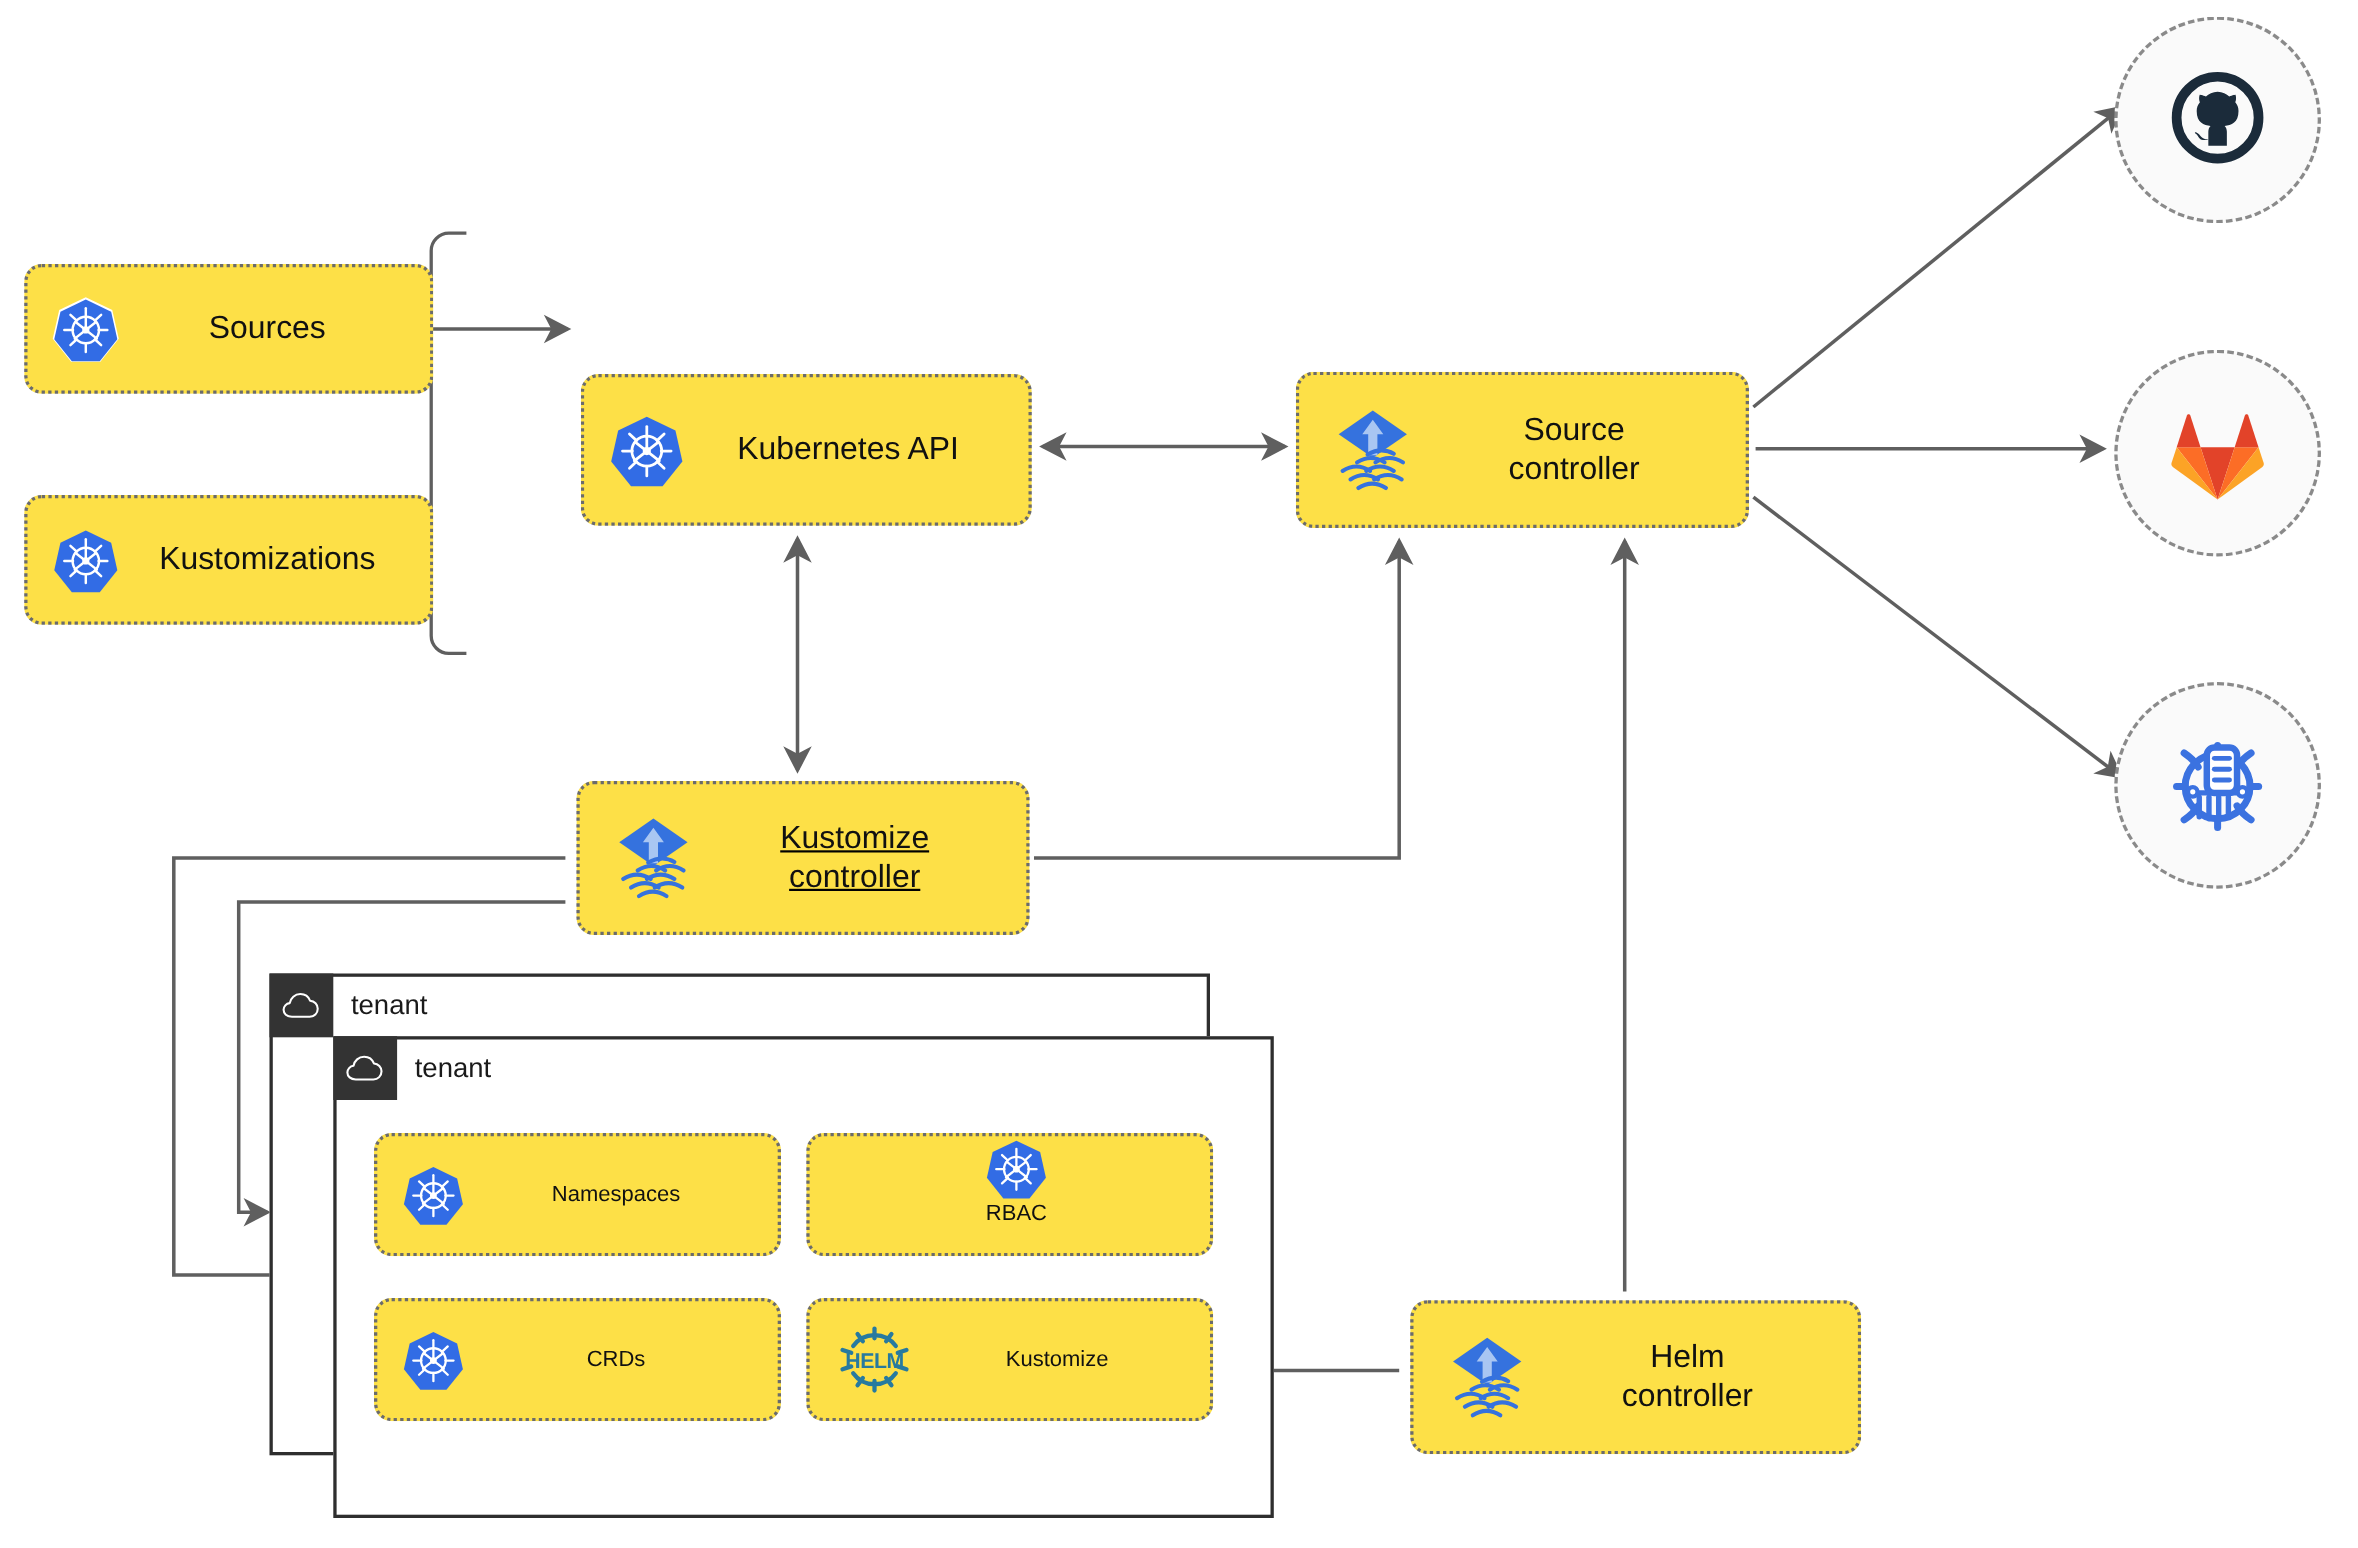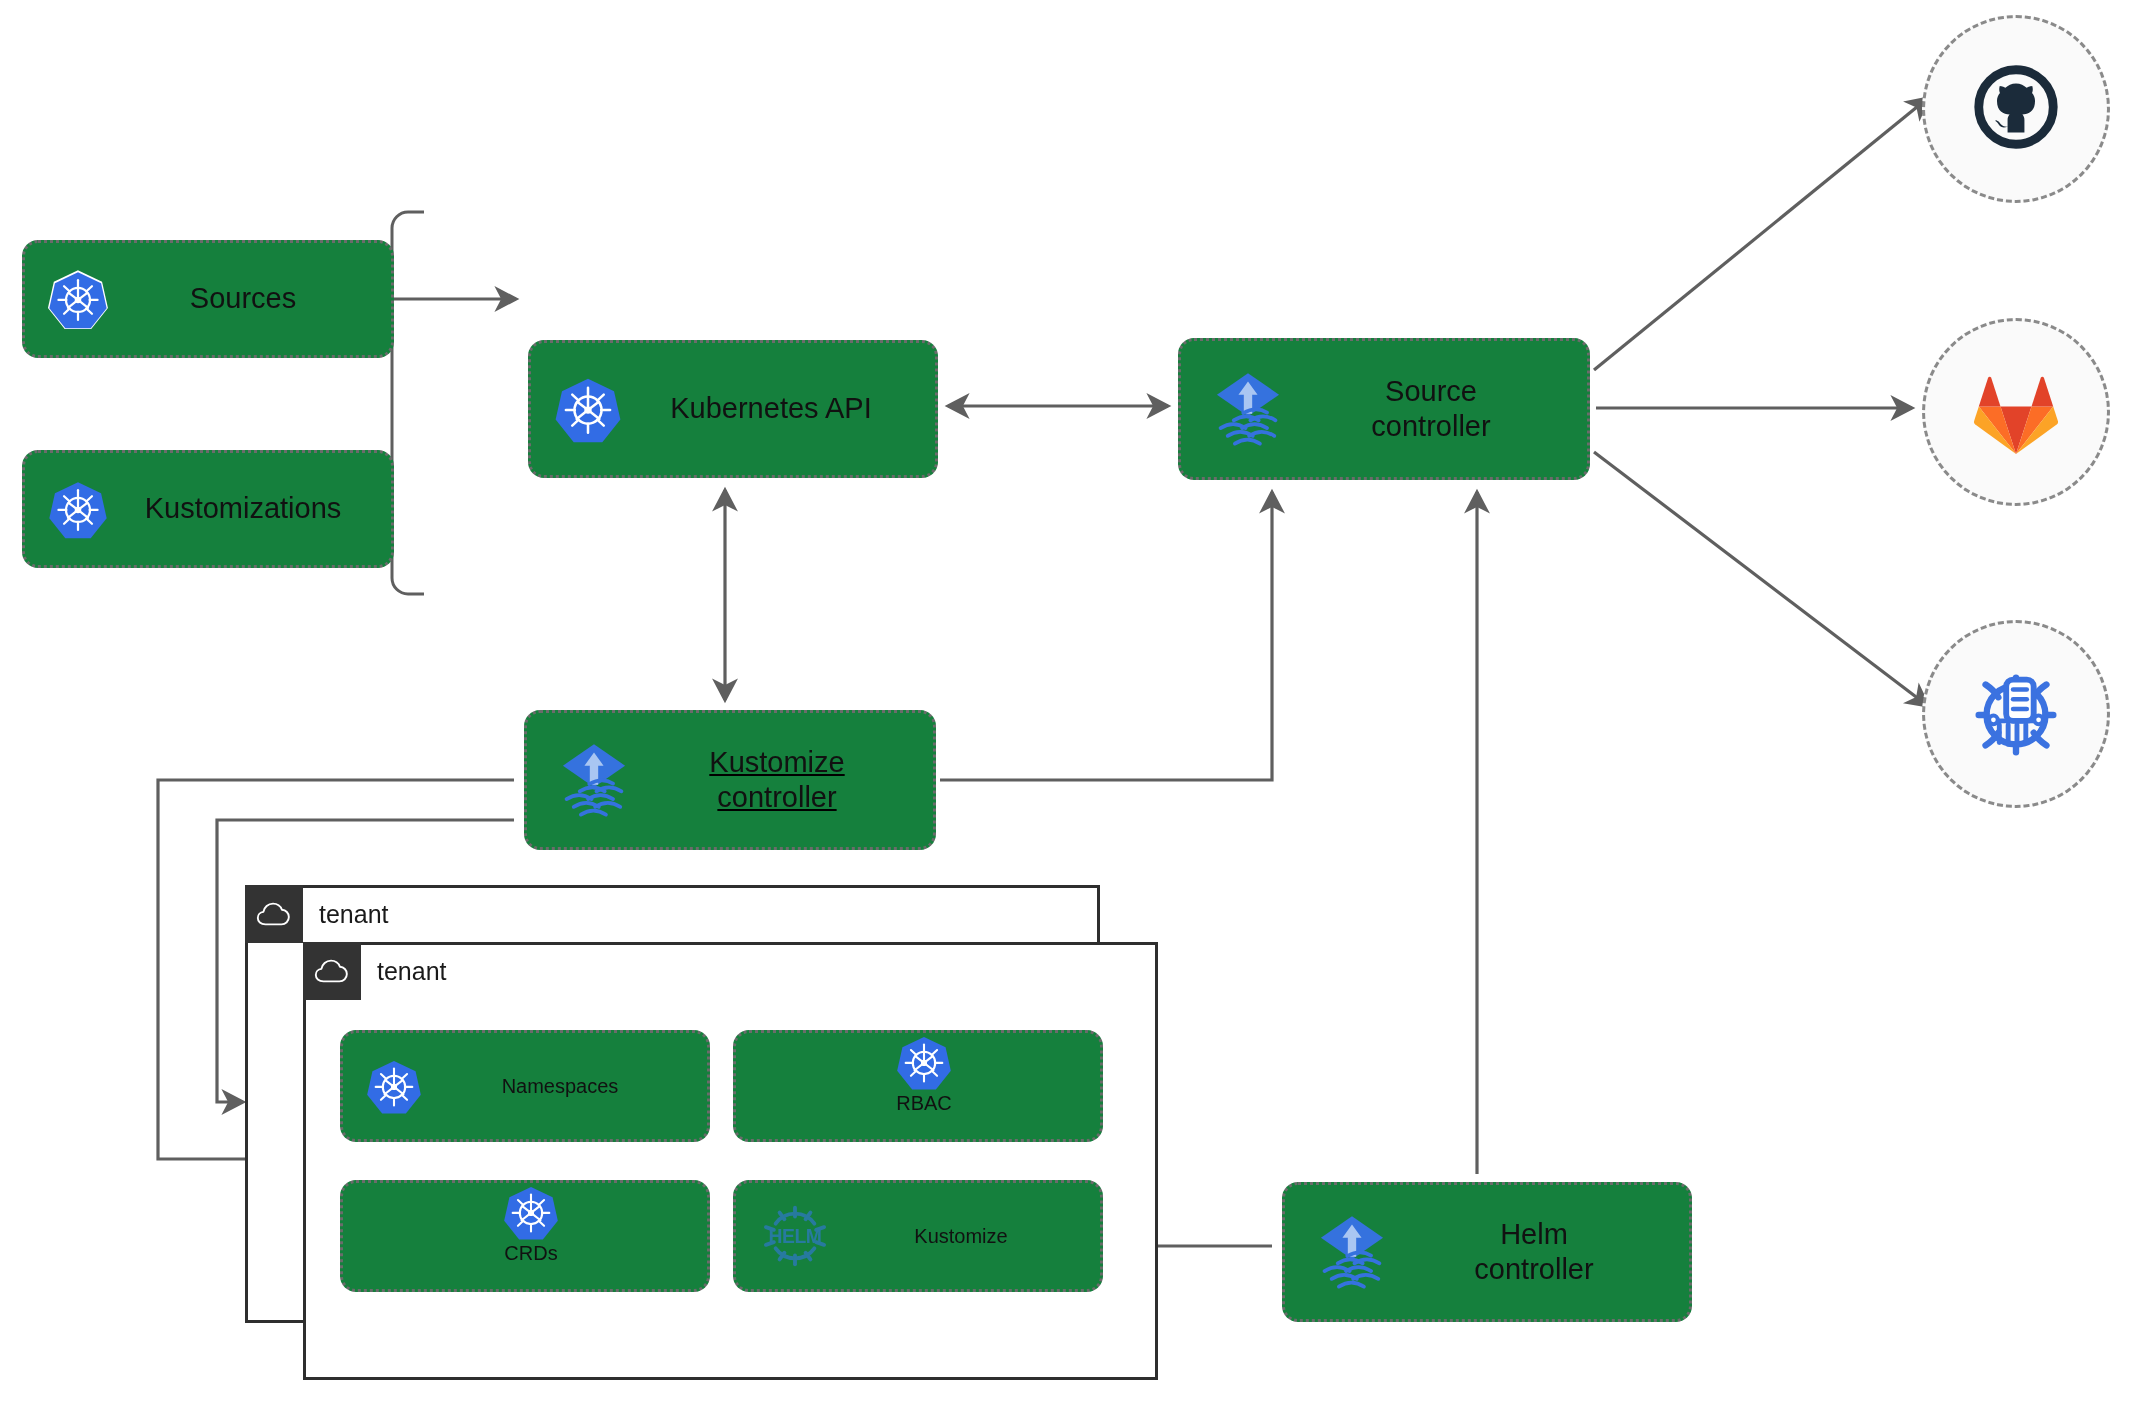--- a/index.html
+++ b/index.html
@@ -18,21 +18,21 @@
   #wires{
     position:absolute;left:0;top:0;width:2144px;height:1407px;
     pointer-events:none;
     z-index:5;
   }
 
   
   .node{
     position:absolute;
     box-sizing:border-box;
-    background:#15803d;
+    background:#fde047;
     border:3px dotted #6b6b6b;
     border-radius:16px;
     display:flex;
     align-items:center;
     z-index:20;
   }
   .node .ico{
     flex:0 0 auto;
     display:flex;align-items:center;justify-content:center;
   }
@@ -47,21 +47,21 @@
   
   .n-sources{left:22px;top:240px;width:372px;height:118px;padding:0 14px 0 22px;}
   .n-kustomizations{left:22px;top:450px;width:372px;height:118px;padding:0 14px 0 22px;justify-content:center;}
   .n-kapi{left:528px;top:340px;width:410px;height:138px;padding:0 16px 0 22px;}
   .n-srcctl{left:1178px;top:338px;width:412px;height:142px;padding:0 16px 0 24px;}
   .n-kustctl{left:524px;top:710px;width:412px;height:140px;padding:0 16px 0 24px;text-decoration:underline;}
   .n-helmctl{left:1282px;top:1182px;width:410px;height:140px;padding:0 16px 0 24px;}
 
   .n-namespaces{left:340px;top:1030px;width:370px;height:112px;padding:0 10px 0 22px;}
   .n-rbac{left:733px;top:1030px;width:370px;height:112px;padding:0 10px 0 22px;flex-direction:column;}
-  .n-crds{left:340px;top:1180px;width:370px;height:112px;padding:0 10px 0 22px;flex-direction:column;}
+  .n-crds{left:340px;top:1180px;width:370px;height:112px;padding:0 10px 0 22px;}
   .n-releases{left:733px;top:1180px;width:370px;height:112px;padding:0 10px 0 22px;}
 
   .fs-28{font-size:29px;}
   .fs-27{font-size:20px;}
 
   
   .tenant-panel{
     position:absolute;
     box-sizing:border-box;
     background:#ffffff;

